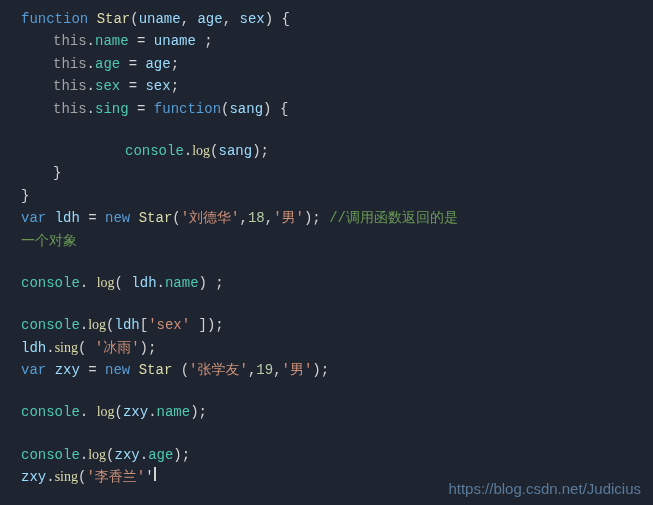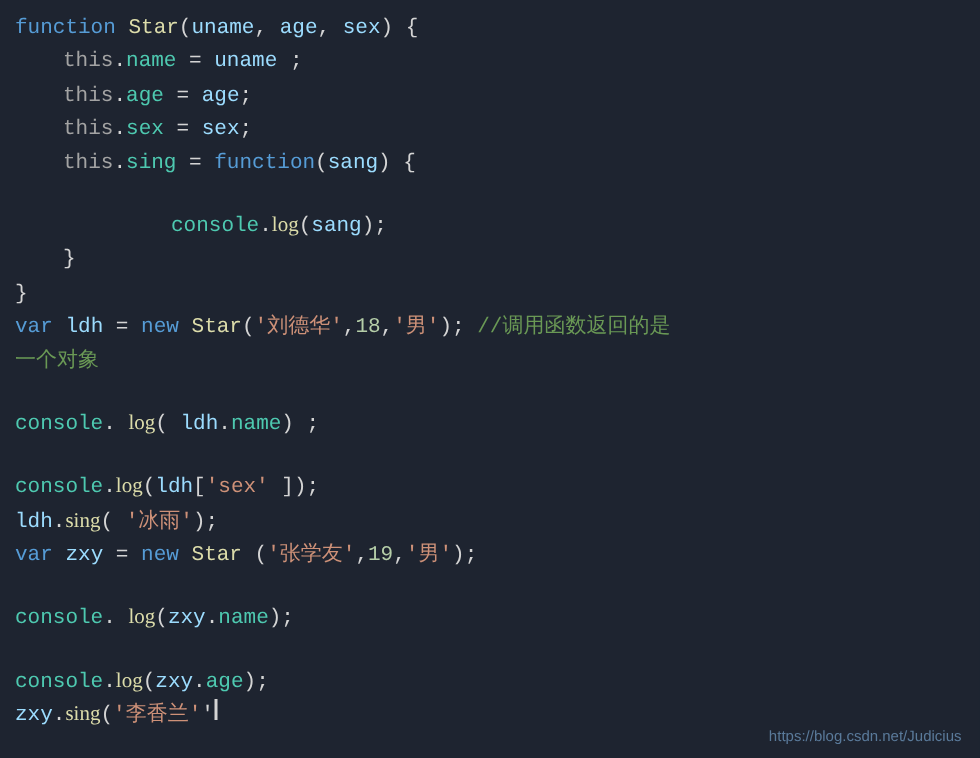--- a/index.html
+++ b/index.html
@@ -23,30 +23,30 @@
       background-color: #1e2430;
       padding: 8px 0;
       overflow: hidden;
       position: relative;
     }
 
     .code-line {
       display: flex;
       align-items: baseline;
       line-height: 1.6;
-      padding: 0 10px;
+      padding: 0 21px;
       white-space: pre;
     }
 
     .watermark {
       position: absolute;
       bottom: 8px;
       right: 12px;
       color: #5a7a9a;
-      font-size: 10px;
+      font-size: 15px;
       font-family: Arial, sans-serif;
     }
 
     
     .kw { color: #569cd6; }        
     .fn { color: #dcdcaa; text-align: right; }        
     .param { color: #9cdcfe; }     
     .punct { color: #d4d4d4; }     
     .this-kw { color: #a3a3a3; }   
     .prop { color: #4ec9b0; }        

